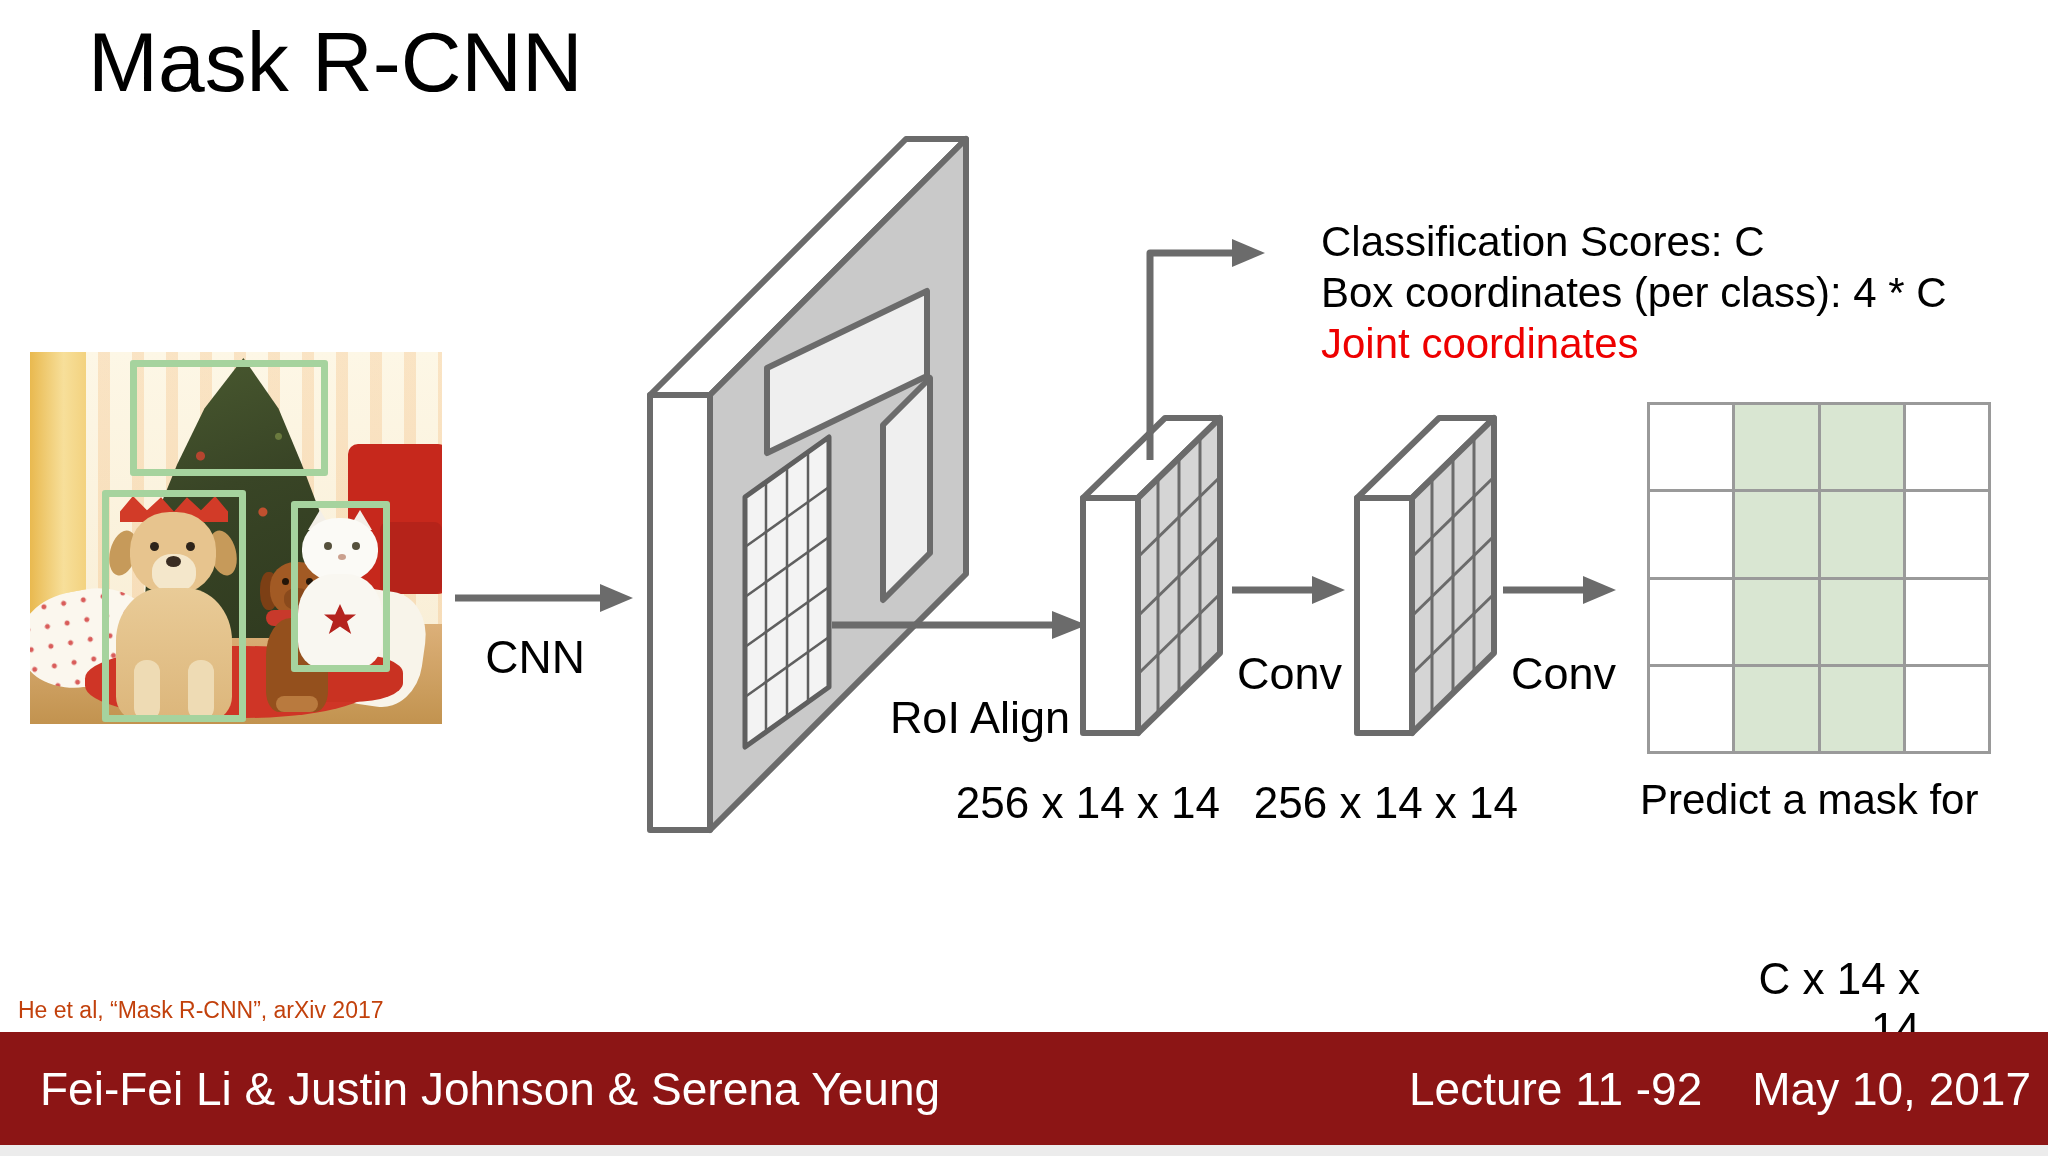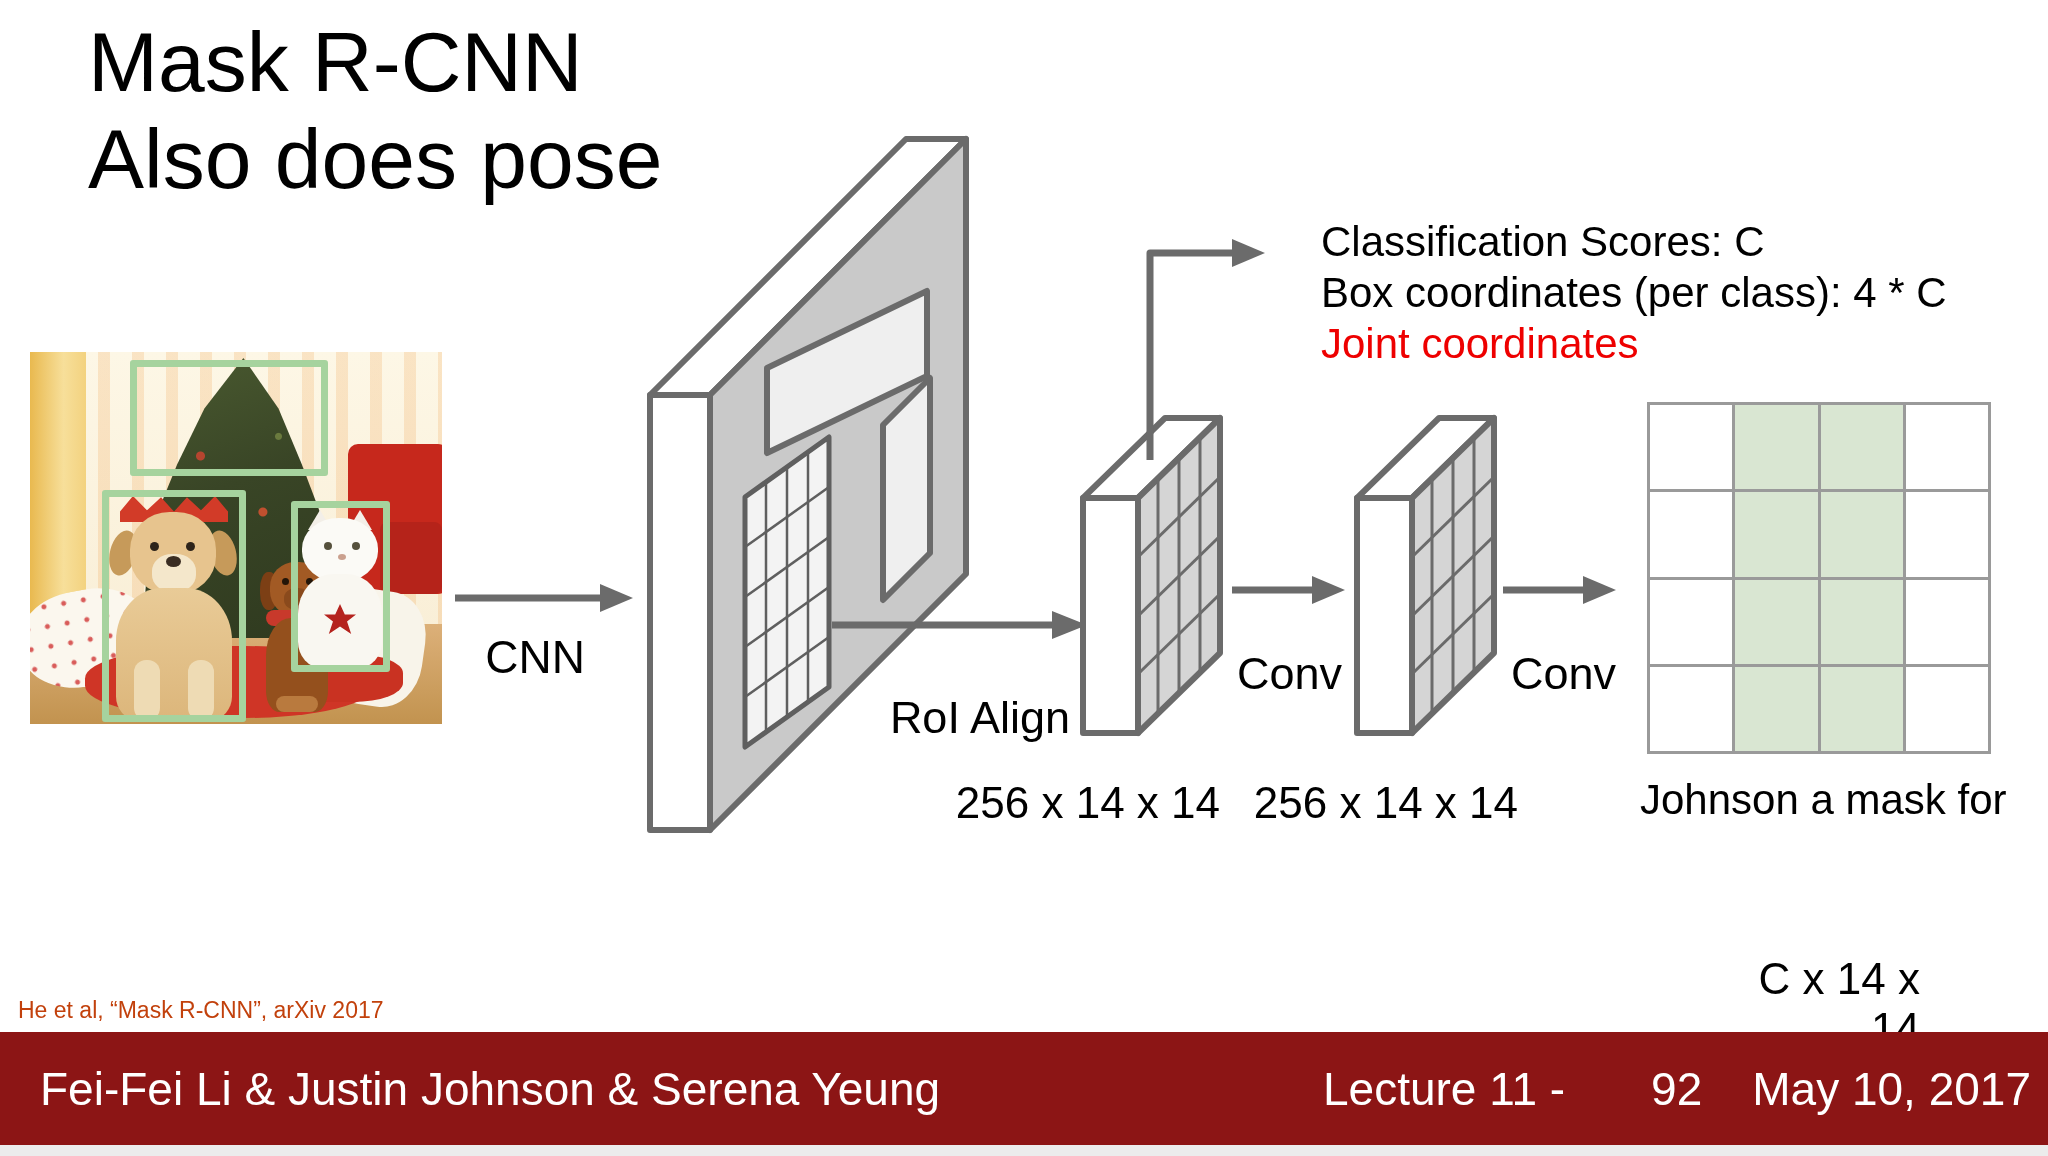--- a/index.html
+++ b/index.html
@@ -111,30 +111,30 @@
   .bbox{position:absolute;border:7px solid var(--bbox_green);box-sizing:border-box;border-radius:3px;}
   .bbox-tree{left:100px;top:8px;width:198px;height:116px;}
   .bbox-dog{left:72px;top:138px;width:144px;height:232px;}
   .bbox-cat{left:261px;top:149px;width:99px;height:171px;}
 
   
   .footer{left:0;top:1032px;width:2048px;height:113px;background:var(--footer_bar);
           display:flex;align-items:center;color:#fff;font-size:46px;}
   .footer .authors{margin-left:40px;}
   .footer .right{position:absolute;right:17px;display:flex;align-items:baseline;}
-  .footer .page{margin-left:86px;}
+  .footer .page{}
   .footer .date{margin-left:50px;}
   .bottom-strip{left:0;top:1145px;width:2048px;height:11px;background:#ececec;}
 </style>
 </head>
 <body>
 
 <div class="slide">
 
-  <div class="abs title"><span>Mask R-CNN</span><br><span>Also does pose</span></div>
+  <div class="abs title"><span>Mask R-CNN</span><br></div>
 
   <div class="abs photo">
     <div class="photo-bg"></div>
     <div class="curtain"></div>
     <div class="floor"></div>
     <div class="chair"></div>
     <div class="chair2"></div>
     <div class="pillow-l"></div>
     <div class="pillow-r"></div>
     <div class="mat"></div>
@@ -275,21 +275,21 @@
   <div class="lbl dim1-lbl">256 x 14 x 14</div>
   <div class="lbl dim2-lbl">256 x 14 x 14</div>
 
   <div class="lbl outputs">
     <div>Classification Scores: C</div>
     <div>Box coordinates (per class): 4 * C</div>
     <div class="red">Joint coordinates</div>
   </div>
 
   <div class="lbl mask-caption">
-    <div>Johnson a mask for</div>
+    <div>Predict a mask for</div>
   </div>
   <div class="lbl mask-dim">C x 14 x 14</div>
 
   <div class="lbl citation">He et al, “Mask R-CNN”, arXiv 2017</div>
 
   <div class="abs footer">
     <span class="authors">Fei-Fei Li &amp; Justin Johnson &amp; Serena Yeung</span>
     <span class="right">
       <span>Lecture 11 -</span>
       <span class="page">92</span>

